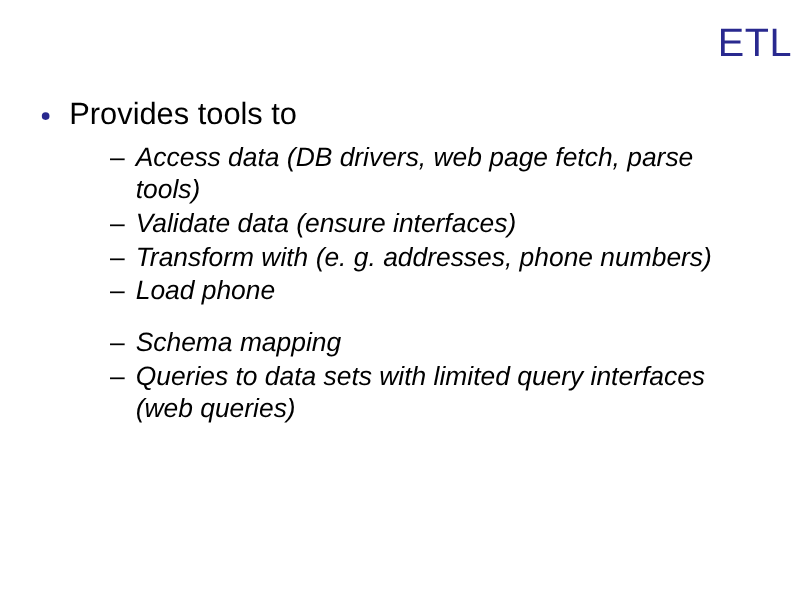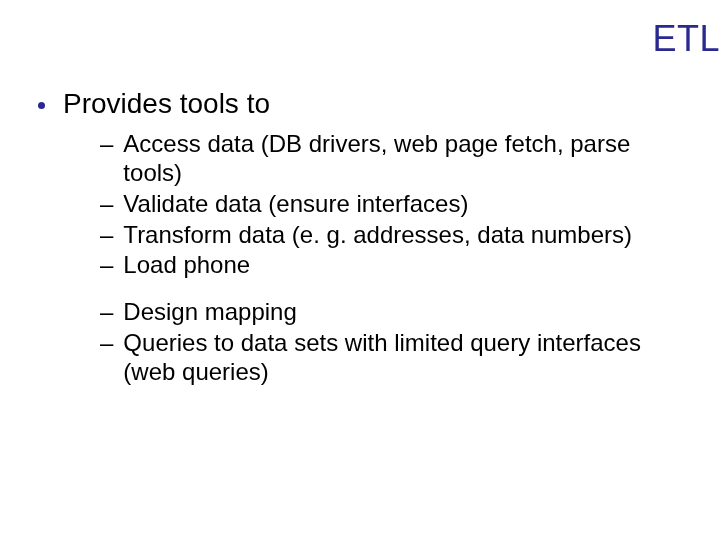--- a/index.html
+++ b/index.html
@@ -59,20 +59,21 @@
       line-height: 1.2;
       margin-bottom: 2px;
       padding-right: 30px;
     }
     .bullet-2 .dash {
       flex-shrink: 0;
       margin-right: 10px;
     }
     .bullet-2 .text {
       flex: 1;
+      font-style: italic;
     }
   </style>
 </head>
 <body>
 
 <div class="title">ETL</div>
 
 <div class="content">
 
   <div class="bullet-1">
@@ -83,32 +84,32 @@
     <div class="bullet-2">
       <span class="dash">–</span>
       <span class="text">Access data (DB drivers, web page fetch, parse tools)</span>
     </div>
     <div class="bullet-2">
       <span class="dash">–</span>
       <span class="text">Validate data (ensure interfaces)</span>
     </div>
     <div class="bullet-2">
       <span class="dash">–</span>
-      <span class="text">Transform data (e. g. addresses, data numbers)</span>
+      <span class="text">Transform with (e. g. addresses, phone numbers)</span>
     </div>
     <div class="bullet-2">
       <span class="dash">–</span>
       <span class="text">Load phone</span>
     </div>
   </div>
 
   <div class="sub-list">
     <div class="bullet-2">
       <span class="dash">–</span>
-      <span class="text">Design mapping</span>
+      <span class="text">Schema mapping</span>
     </div>
     <div class="bullet-2">
       <span class="dash">–</span>
       <span class="text">Queries to data sets with limited query interfaces (web queries)</span>
     </div>
   </div>
 
 </div>
 
 </body></html>

